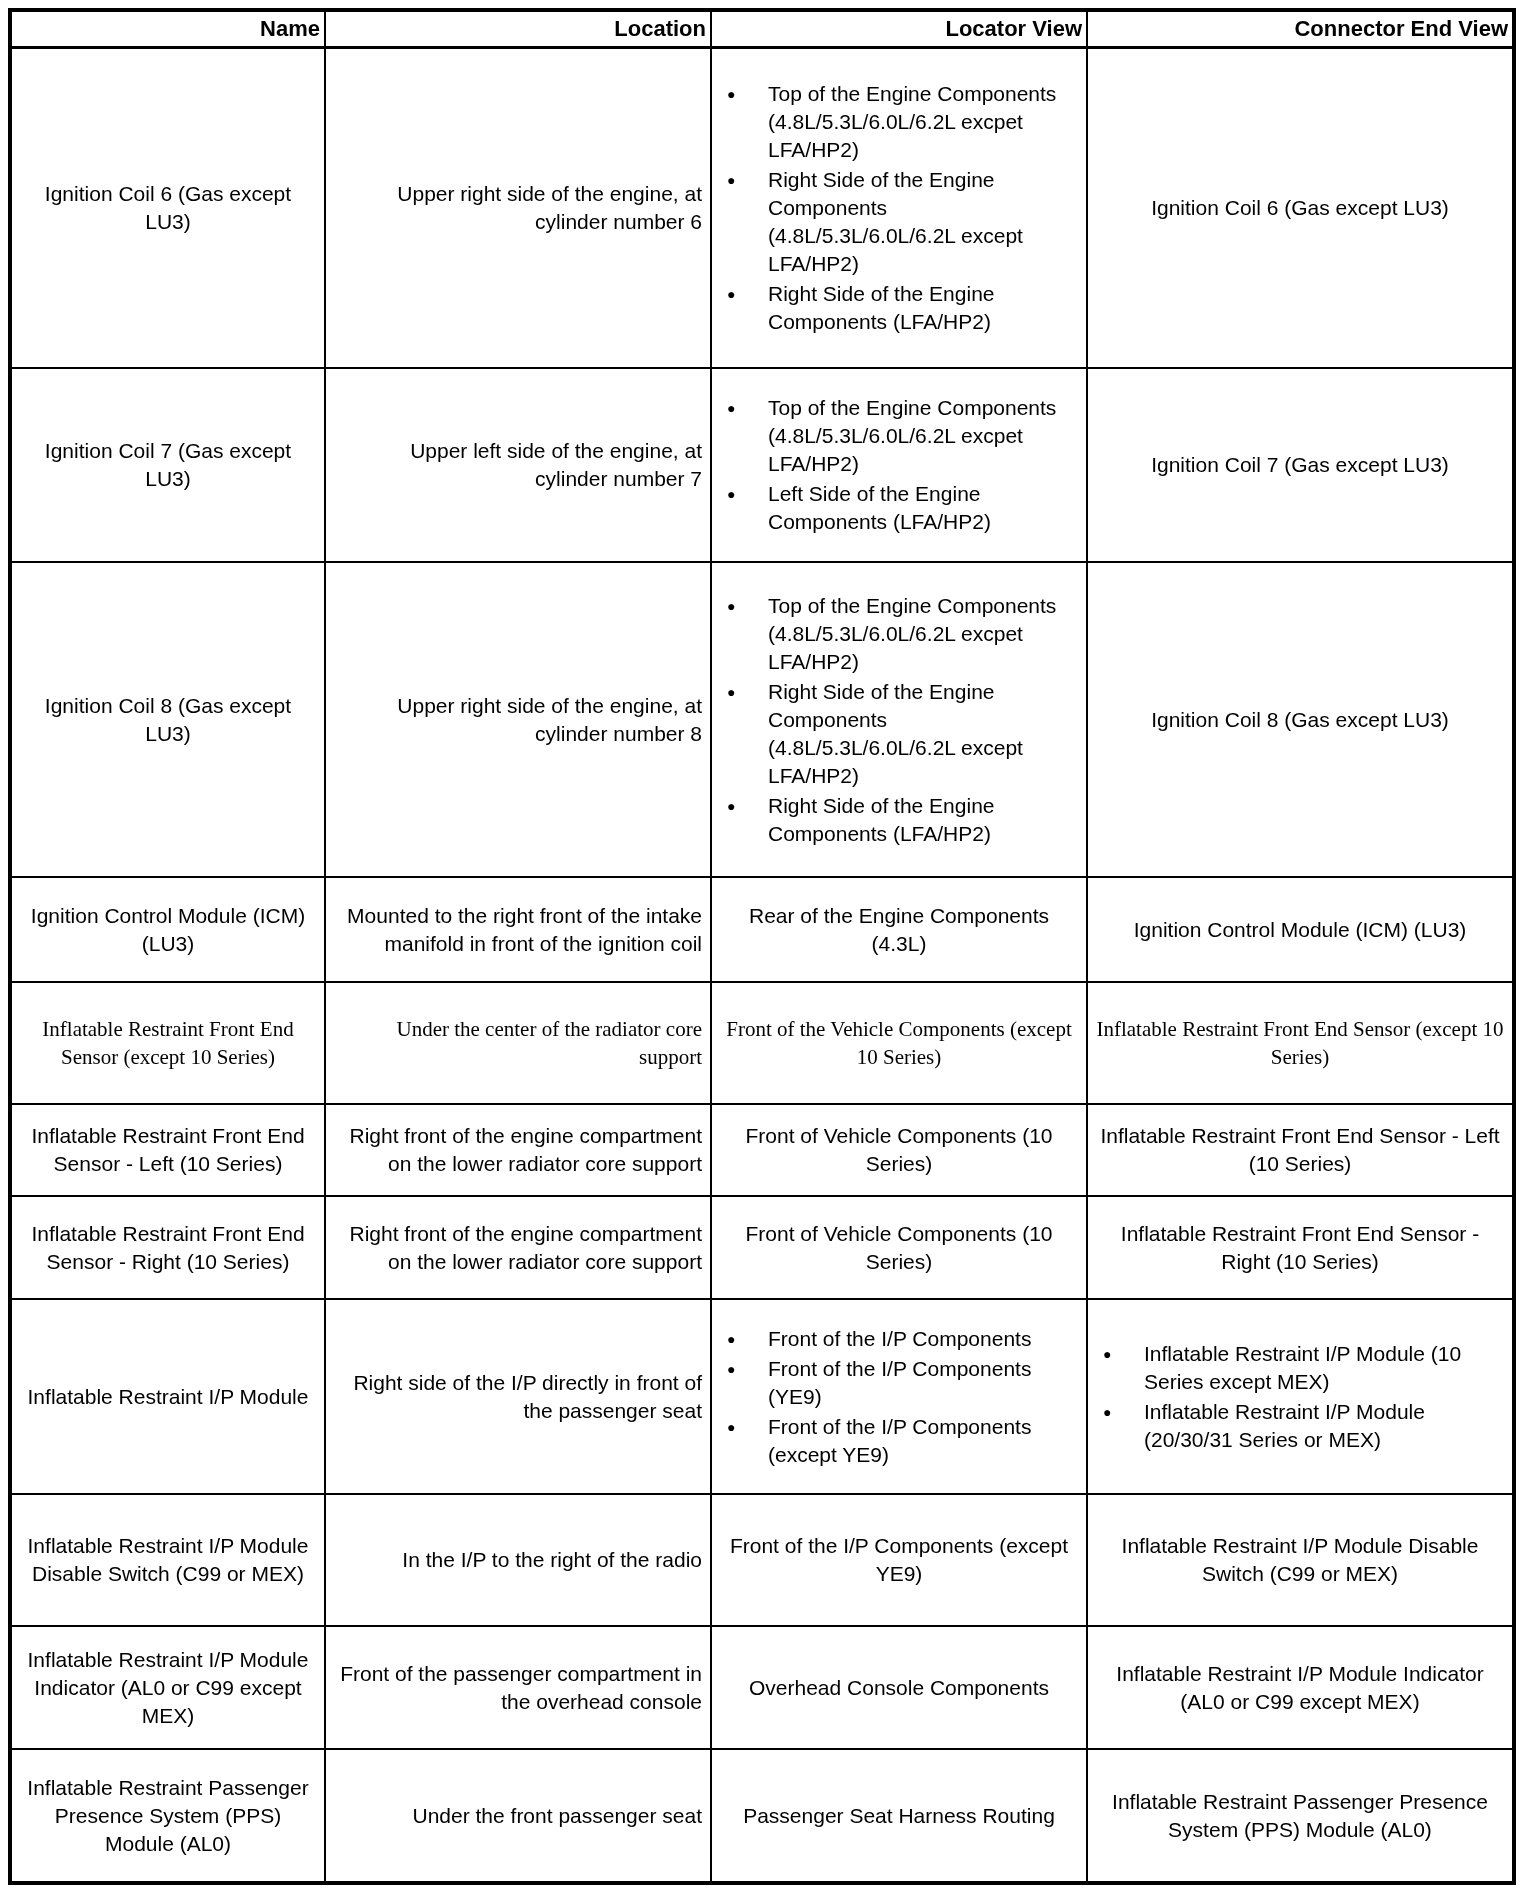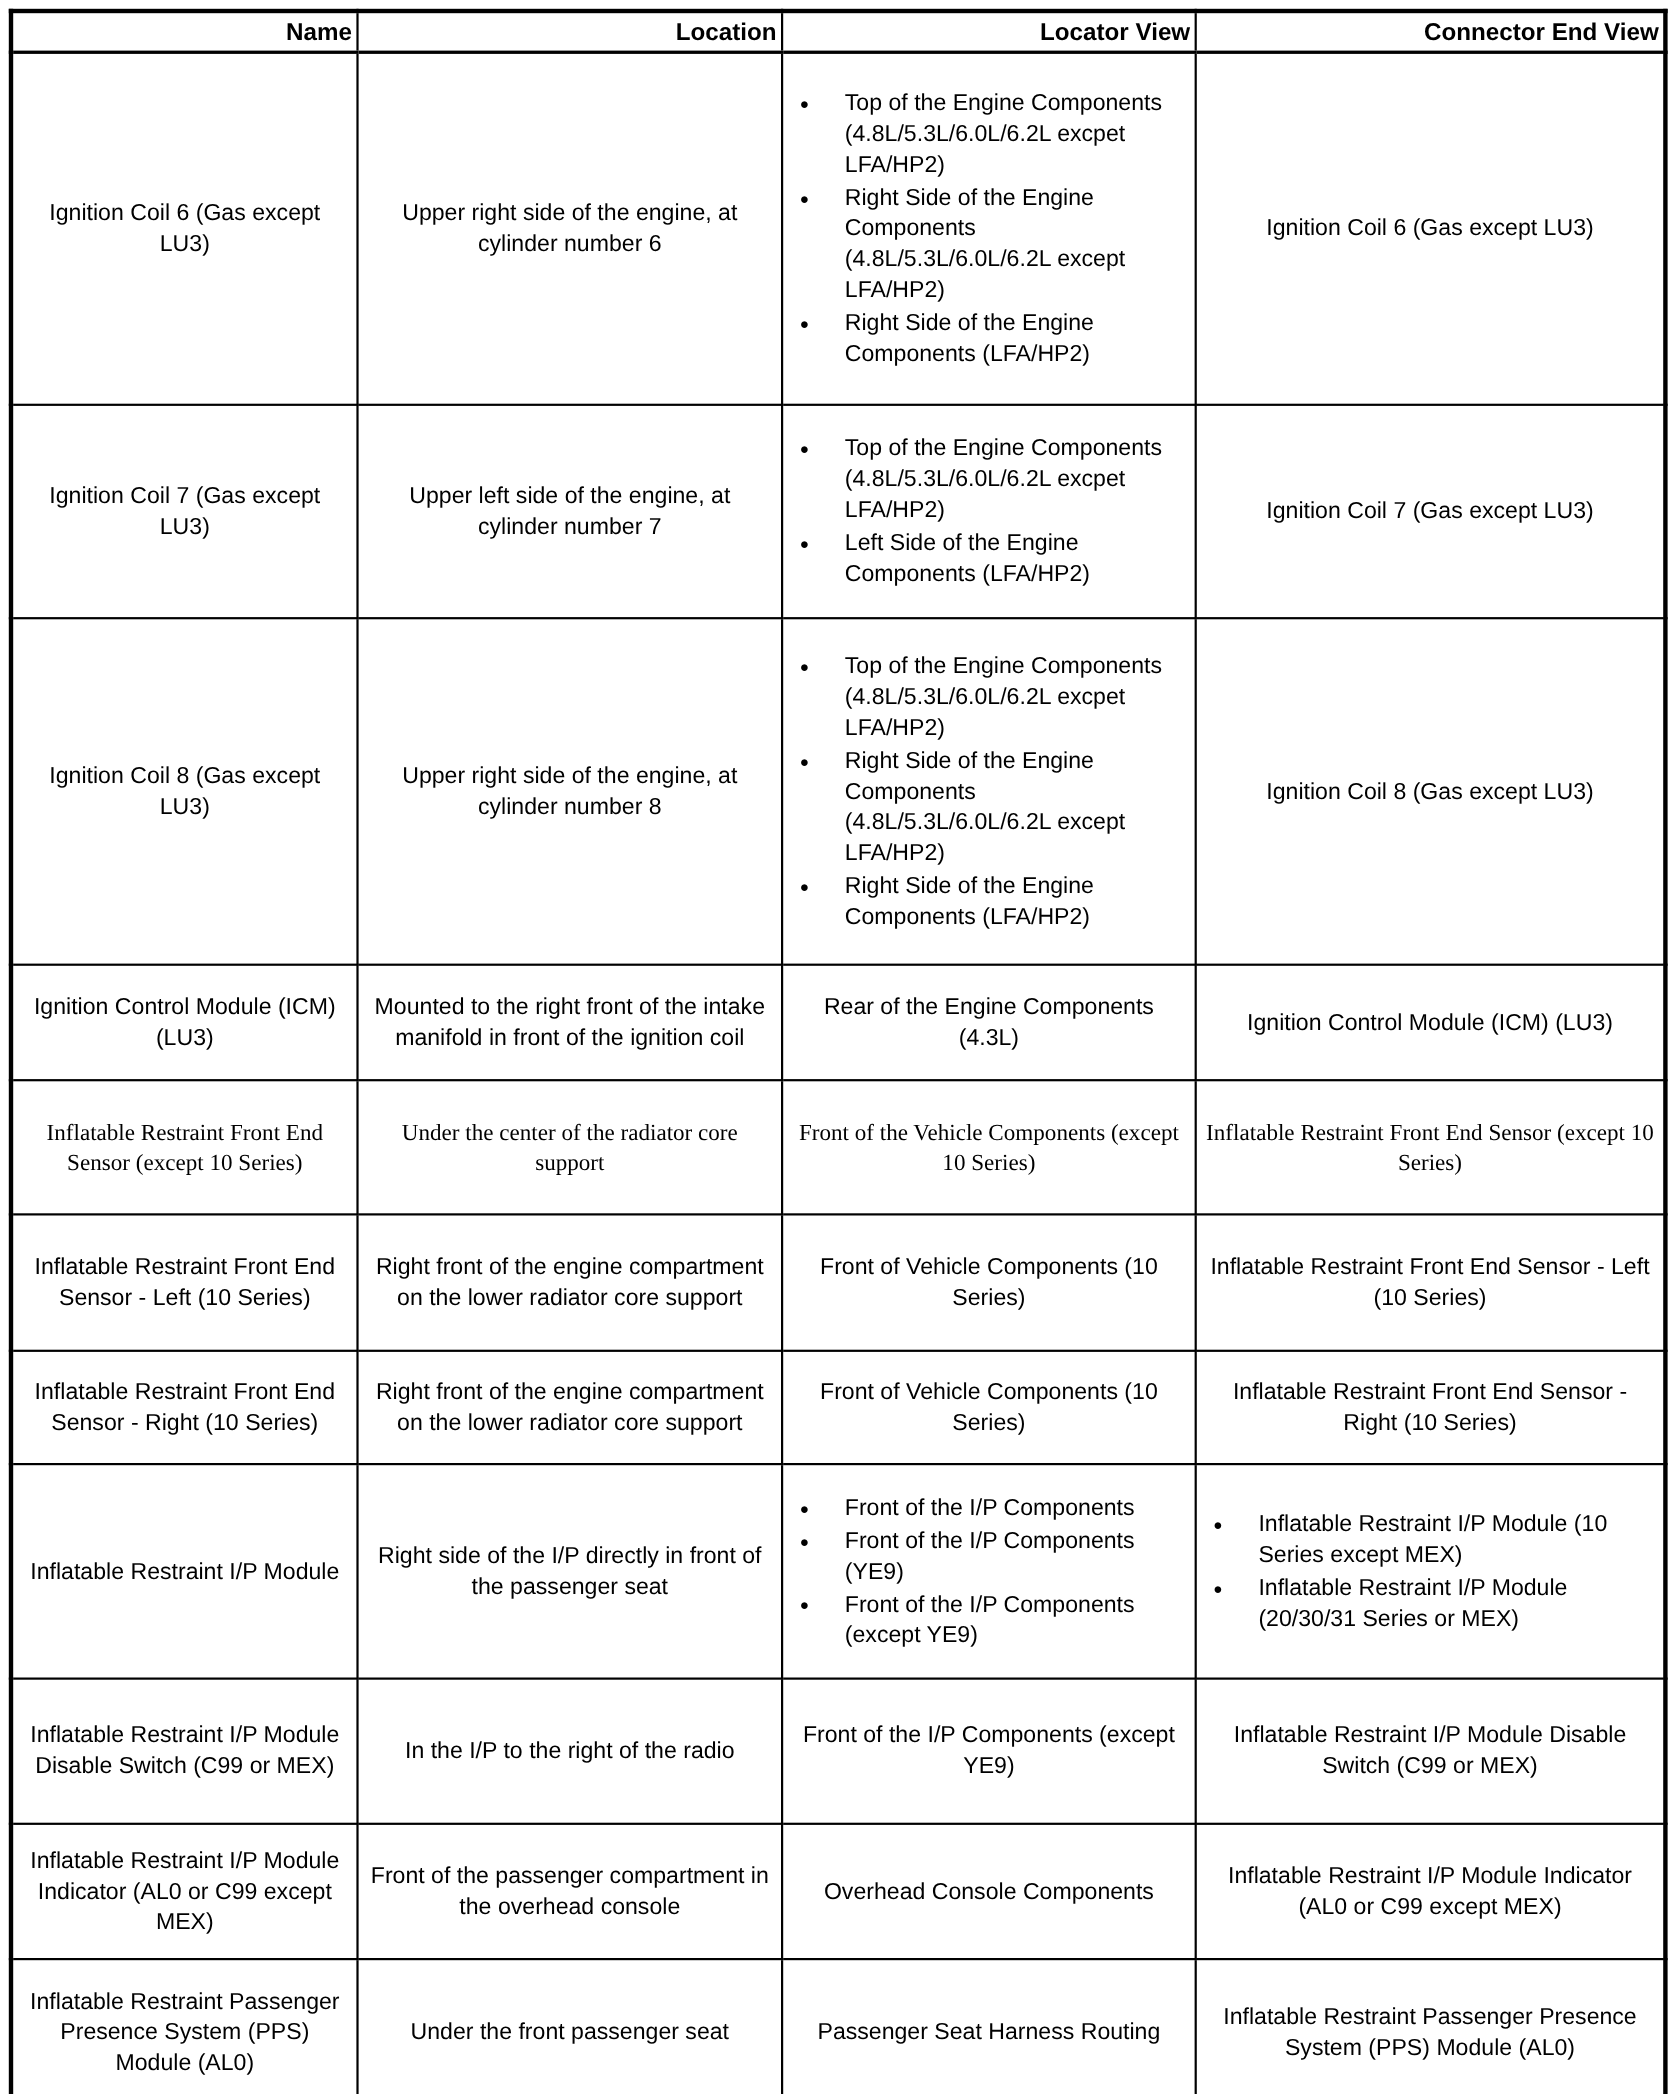--- a/index.html
+++ b/index.html
@@ -37,21 +37,21 @@
     padding: 2px 4px;
   }
   table.locator-table td {
     border: 2px solid #000000;
     font-size: 21px;
     line-height: 28px;
     vertical-align: middle;
     padding: 8px 8px;
   }
   td.cell-name { text-align: center; }
-  td.cell-location { text-align: center; padding-left: 10px; padding-right: 14px; }
+  td.cell-location { text-align: right; padding-left: 10px; padding-right: 14px; }
   td.cell-view.centered { text-align: center; }
   td.cell-view.has-bullets { text-align: left; padding-left: 12px; padding-right: 6px; }
   ul.bullets {
     list-style: none;
     margin: 0;
     padding: 0;
   }
   ul.bullets li {
     display: flex;
     align-items: flex-start;
@@ -150,21 +150,21 @@
           <td class="cell-location"><span>Mounted to the right front of the intake manifold in front of the ignition coil</span></td>
           <td class="cell-view centered"><span>Rear of the Engine Components (4.3L)</span></td>
           <td class="cell-view centered"><span>Ignition Control Module (ICM) (LU3)</span></td>
         </tr>
         <tr style="height: 122px; font-family: Liberation Serif, serif;">
           <td class="cell-name"><span>Inflatable Restraint Front End Sensor (except 10 Series)</span></td>
           <td class="cell-location"><span>Under the center of the radiator core support</span></td>
           <td class="cell-view centered"><span>Front of the Vehicle Components (except 10 Series)</span></td>
           <td class="cell-view centered"><span>Inflatable Restraint Front End Sensor (except 10 Series)</span></td>
         </tr>
-        <tr style="height: 124px;">
+        <tr style="height: 92px;">
           <td class="cell-name"><span>Inflatable Restraint Front End Sensor - Left (10 Series)</span></td>
           <td class="cell-location"><span>Right front of the engine compartment on the lower radiator core support</span></td>
           <td class="cell-view centered"><span>Front of Vehicle Components (10 Series)</span></td>
           <td class="cell-view centered"><span>Inflatable Restraint Front End Sensor - Left (10 Series)</span></td>
         </tr>
         <tr style="height: 103px;">
           <td class="cell-name"><span>Inflatable Restraint Front End Sensor - Right (10 Series)</span></td>
           <td class="cell-location"><span>Right front of the engine compartment on the lower radiator core support</span></td>
           <td class="cell-view centered"><span>Front of Vehicle Components (10 Series)</span></td>
           <td class="cell-view centered"><span>Inflatable Restraint Front End Sensor - Right (10 Series)</span></td>

